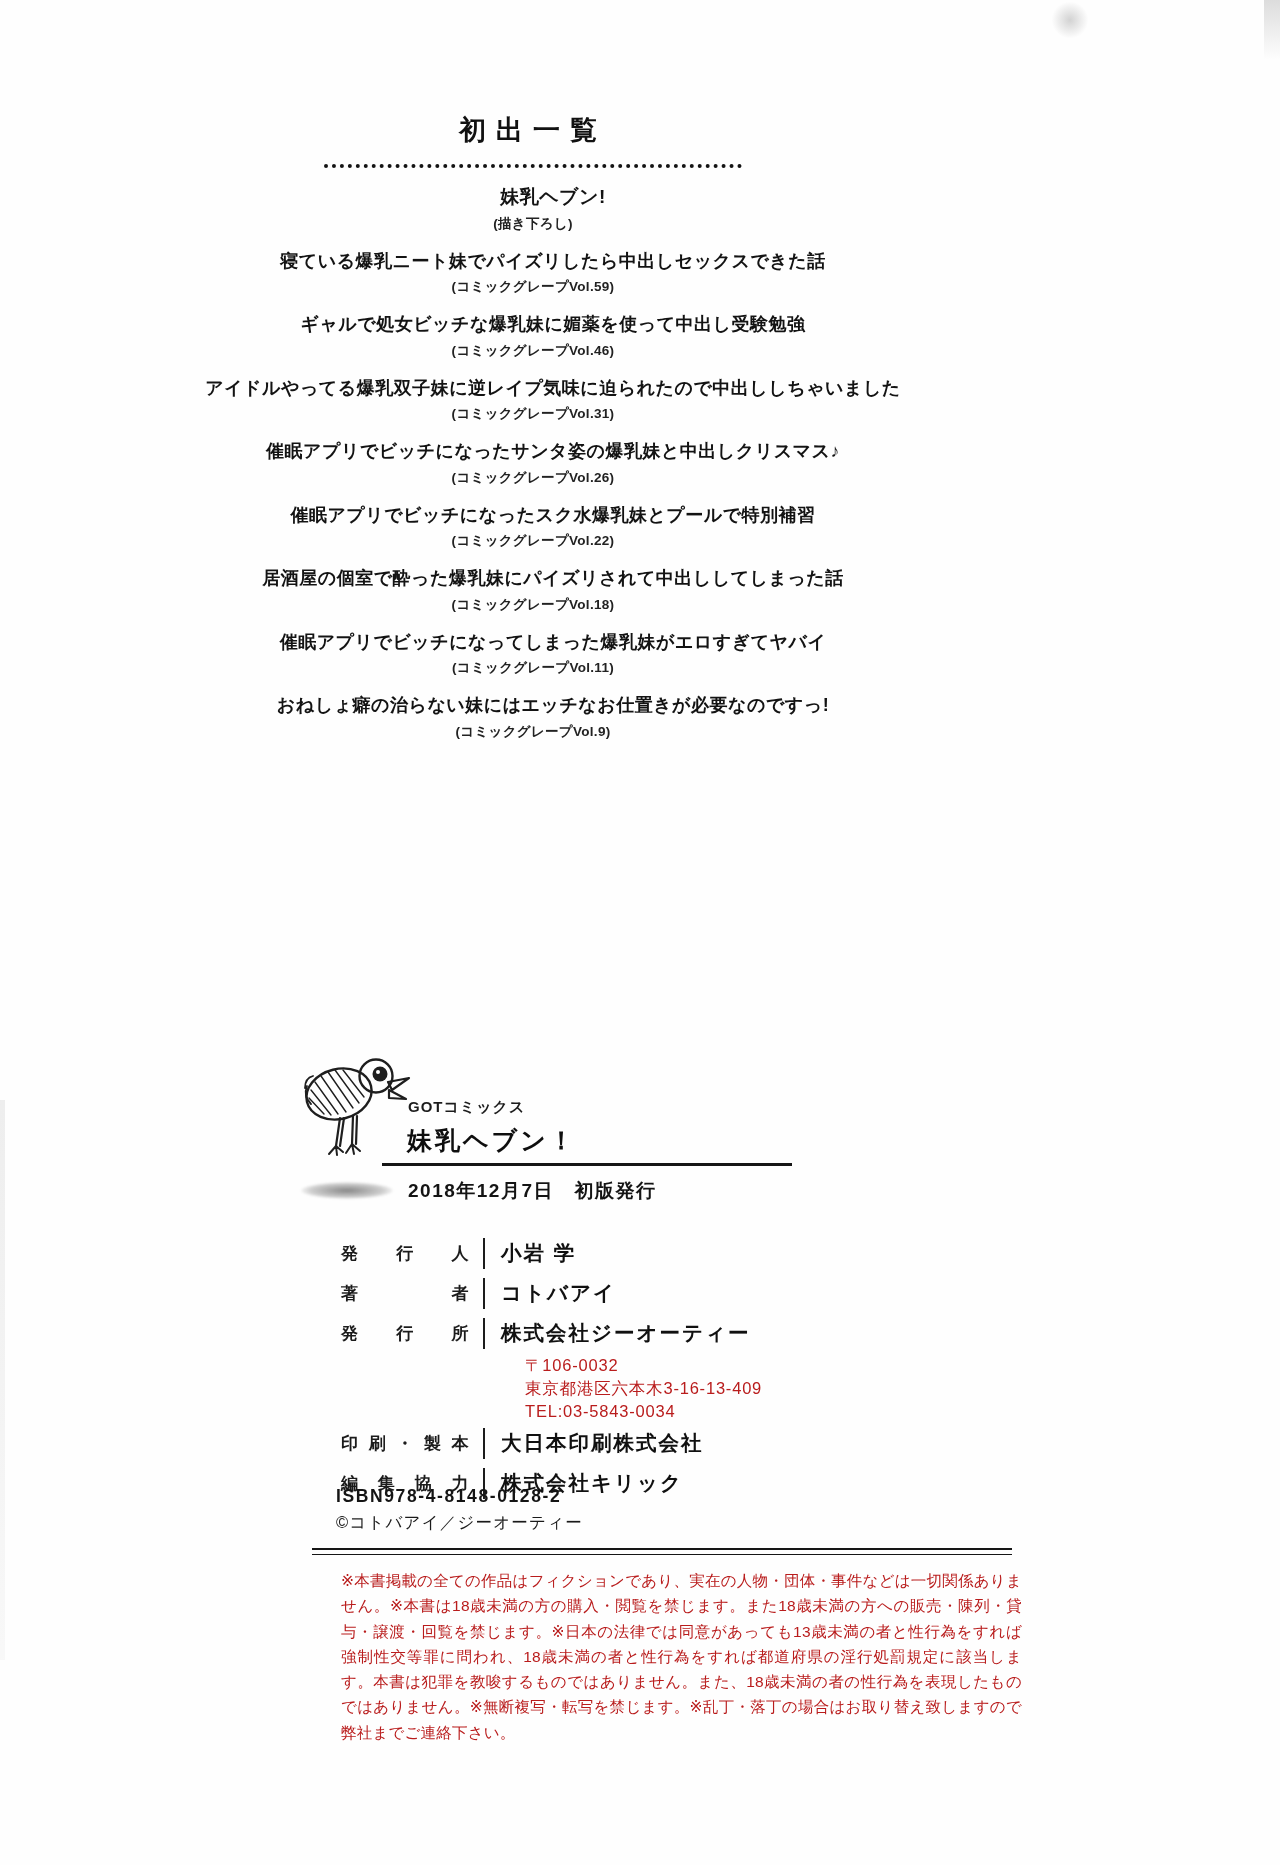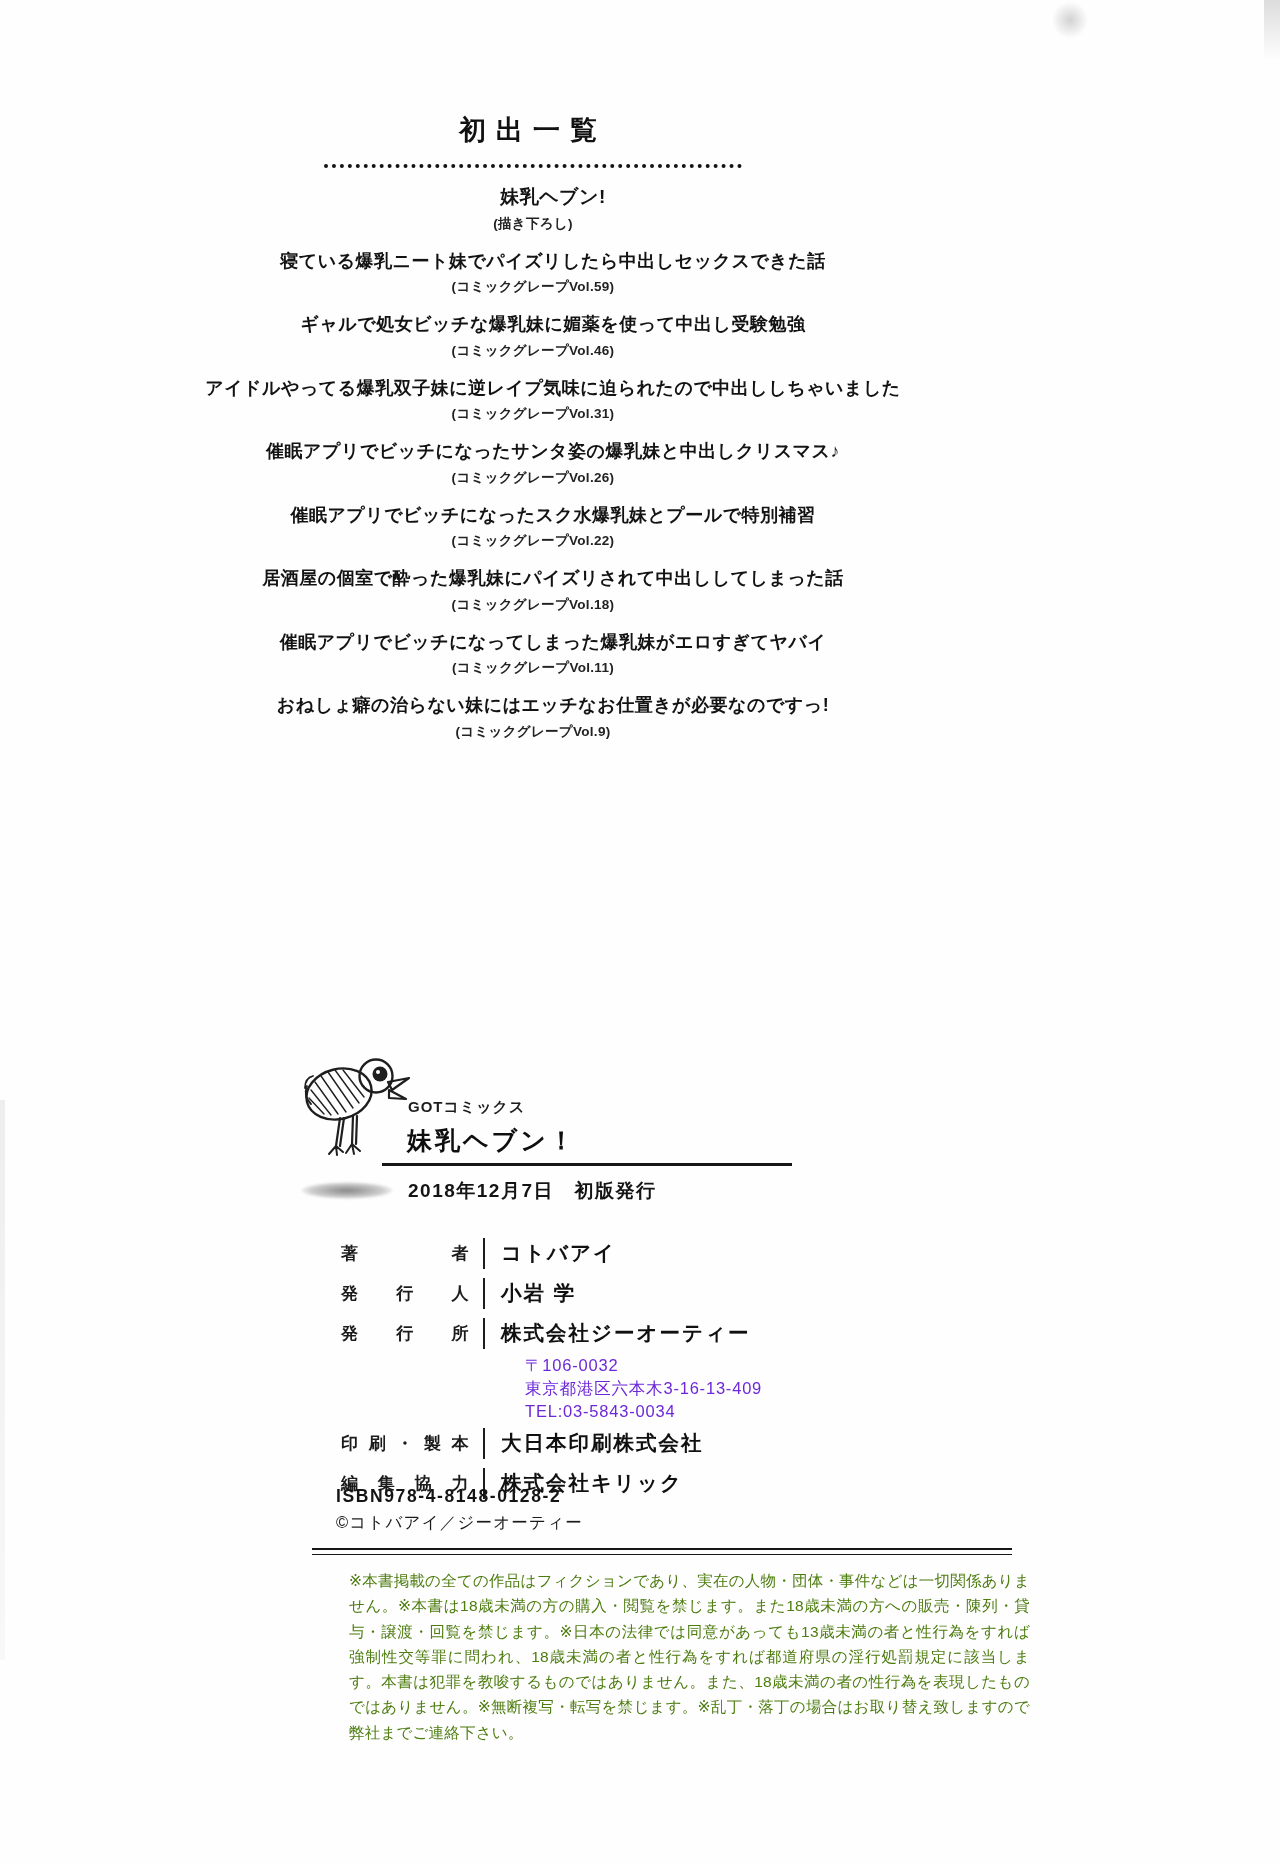--- a/index.html
+++ b/index.html
@@ -74,39 +74,39 @@
   }
   .credit-value{
     border-left:2.5px solid #1c1c1c;
     padding:1px 0 2px 16px;margin-left:14px;
     font-size:20.5px;font-weight:600;color:#101010;
     letter-spacing:2px;min-height:26px;
   }
   .credit-row.address-row{margin-top:-4px;margin-bottom:6px;}
   .address-block{
     margin-left:30px;padding-left:26px;border-left:none;
-    font-size:16.5px;font-weight:500;letter-spacing:.8px;color:#6d28d9;
+    font-size:16.5px;font-weight:500;letter-spacing:.8px;color:#b91c1c;
     line-height:1.38;
   }
   .isbn-line{
     position:absolute;left:336px;top:1486px;
     font-size:17.5px;font-weight:600;letter-spacing:1.6px;color:#141414;
   }
   .copyright-line{
     position:absolute;left:336px;top:1512px;
     font-size:16.5px;font-weight:500;letter-spacing:1.2px;color:#1a1a1a;
   }
   .double-rule{
     position:absolute;left:312px;top:1548px;width:700px;height:4px;
     border-top:2.5px solid #161616;border-bottom:1.5px solid #161616;
   }
   .disclaimer{
-    position:absolute;left:349px;top:1568px;width:681px;
+    position:absolute;left:341px;top:1568px;width:681px;
     font-size:15.5px;font-weight:500;line-height:1.63;
-    color:#4d7c0f;text-align:justify;letter-spacing:.2px;
+    color:#b91c1c;text-align:justify;letter-spacing:.2px;
   }
   
   .artifact{position:absolute;pointer-events:none;}
   .artifact.tr{
     right:190px;top:0;width:40px;height:40px;
     background:radial-gradient(circle, rgba(80,80,80,.25) 0%, rgba(0,0,0,0) 65%);
   }
   .artifact.corner{
     right:0;top:0;width:16px;height:60px;
     background:linear-gradient(180deg, rgba(120,120,120,.25), rgba(0,0,0,0));
@@ -188,26 +188,26 @@
     <div class="bird-shadow"></div>
   </div>
 
   <div class="imprint-label">GOTコミックス</div>
   <div class="book-title">妹乳ヘブン！</div>
   <div class="title-rule"></div>
   <div class="edition-date">2018年12月7日　初版発行</div>
 
   <div class="credits">
     <div class="credit-row">
+      <div class="credit-label">発行人</div>
+      <div class="credit-value">小岩 学</div>
+    </div>
+    <div class="credit-row">
       <div class="credit-label">著者</div>
       <div class="credit-value">コトバアイ</div>
-    </div>
-    <div class="credit-row">
-      <div class="credit-label">発行人</div>
-      <div class="credit-value">小岩 学</div>
     </div>
     <div class="credit-row">
       <div class="credit-label">発行所</div>
       <div class="credit-value">株式会社ジーオーティー</div>
     </div>
     <div class="credit-row address-row">
       <div class="credit-label"></div>
       <div class="address-block">
         <div>〒106-0032</div>
         <div>東京都港区六本木3-16-13-409</div>

